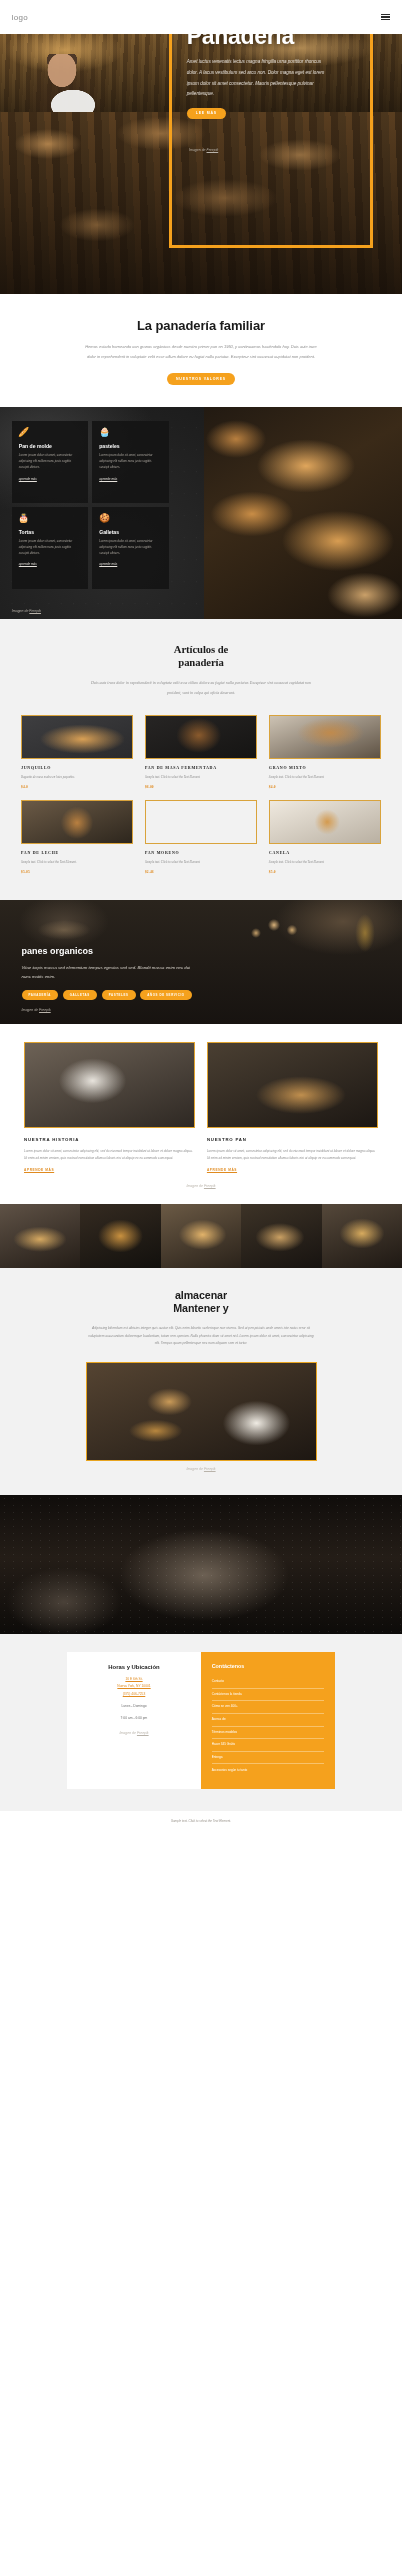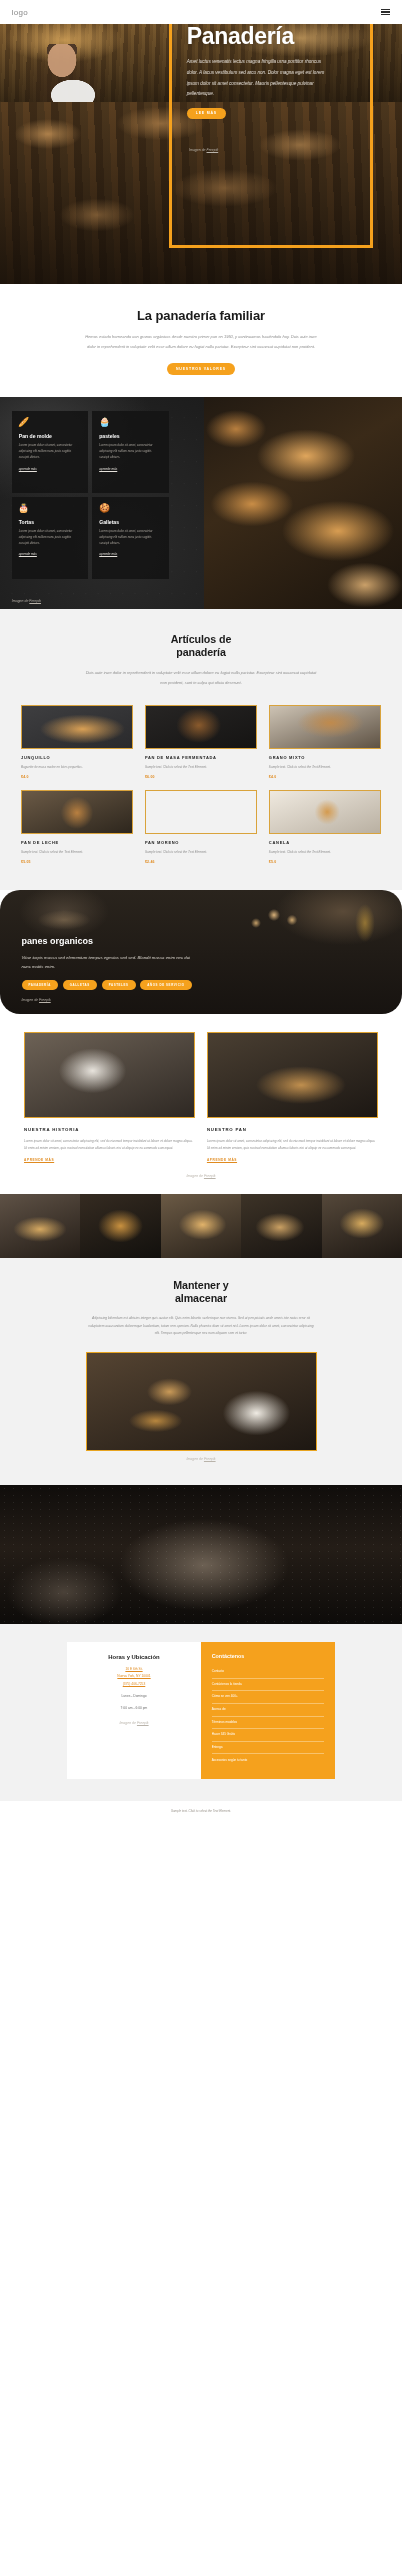--- a/index.html
+++ b/index.html
@@ -7,21 +7,21 @@
     width: 402px;
     font-family: "Liberation Sans", sans-serif;
     background: #ffffff;
     color: #222;
     -webkit-font-smoothing: antialiased;
   }
   .page { width: 402px; position: relative; overflow: hidden; }
 
   
   .site-header {
-    height: 24px; background: #ffffff; display: flex; align-items: center;
+    height: 34px; background: #ffffff; display: flex; align-items: center;
     justify-content: space-between; padding: 0 11.8px; position: relative; z-index: 20;
   }
   .logo { font-size: 8px; color: #8a8a8a; letter-spacing: 0.3px; font-weight: 400; }
   .burger { display: flex; flex-direction: column; gap: 1.6px; cursor: pointer; }
   .burger span { display: block; width: 9px; height: 1.1px; background: #2b2b2b; }
 
   
   .hero {
     position: relative; height: 78px; overflow: hidden;
     background:
@@ -142,21 +142,21 @@
   .dcard-icon { font-size: 9px; line-height: 1; margin-bottom: 5.9px; display:block; }
   .dcard-title { font-size: 5.1px; font-weight: 700; color: #fff; margin-bottom: 4.3px; }
   .dcard-text { font-size: 3px; line-height: 1.95; font-style: italic; color: #a9a49c; }
   .dcard-link {
     display: inline-block; margin-top: 5.9px; font-size: 3.1px; font-style: italic;
     color: #e6e2dc; text-decoration: underline; cursor: pointer;
   }
   .dark-credit { position: absolute; left: 11.8px; bottom: 6.4px; z-index: 5; }
 
   
-  .products { background: #f2f2f2; padding: 23.6px 0 26px; text-align: center; }
+  .products { background: #f2f2f2; padding: 23.6px 0 26px; text-align: center; font-family: Liberation Serif, serif; }
   .products .h2 { font-size: 10.7px; line-height: 1.22; }
   .products .lead { max-width: 231px; }
   .prod-grid {
     display: grid; grid-template-columns: repeat(3, 1fr); gap: 10.7px 11.8px;
     width: 360px; margin: 17px auto 0; text-align: left;
   }
   .prod-thumb {
     width: 100%; height: 44px; border: 1.1px solid #d9a33c; overflow: hidden;
   }
   .pt1 { background: radial-gradient(ellipse 59px 20.4px at 55% 55%, #d9a055, transparent 72%), linear-gradient(160deg,#3e3e40,#2a2a2c); }
@@ -177,21 +177,20 @@
   }
 
   
   .organic {
     position: relative; height: 124px; overflow: hidden; padding: 0 0 0 21.5px;
     display: flex; flex-direction: column; justify-content: flex-end;
     background:
       radial-gradient(ellipse 97px 48px at 343px 21.5px, #5a4a38, transparent 70%),
       radial-gradient(ellipse 64px 38px at 64px 21.5px, #4a3f33, transparent 70%),
       linear-gradient(180deg, #2a241d 0%, #171310 100%);
-    border-radius: 20px;
   }
   .organic::before {
     content:""; position:absolute; inset:0;
     background:
       radial-gradient(circle 8.6px at 274px 25px, #d9b27a, transparent 70%),
       radial-gradient(circle 7.5px at 292px 30px, #cfa86f, transparent 70%),
       radial-gradient(circle 7px at 256px 33px, #c6a069, transparent 70%),
       radial-gradient(ellipse 14px 27px at 365px 33px, rgba(214,166,60,.55), transparent 70%),
       radial-gradient(ellipse 38px 14px at 64px 30px, rgba(180,150,110,.4), transparent 70%);
   }
@@ -460,22 +459,22 @@
   <div class="gallery">
     <div class="g1"></div>
     <div class="g2"></div>
     <div class="g3"></div>
     <div class="g4"></div>
     <div class="g5"></div>
   </div>
 
   <div class="mantener">
     <div class="h2">
+      <div>almacenar</div>
       <div>Mantener y</div>
-      <div>almacenar</div>
     </div>
     <div class="lead">Adipiscing bibendum est ultricies integer quis auctor elit. Quis enim lobortis scelerisque non viverra. Sed ut perspiciatis unde omnis iste natus error sit voluptatem accusantium doloremque laudantium, totam rem aperiam. Nulla pharetra diam sit amet nisl. Lorem ipsum dolor sit amet, consectetur adipiscing elit. Tempus quam pellentesque nec nam aliquam sem et tortor.</div>
     <div class="mant-photo-wrap">
       <div class="mant-photo"></div>
     </div>
     <div class="credit">
       <span>Imagen de </span><u>Freepik</u>
     </div>
   </div>
 

